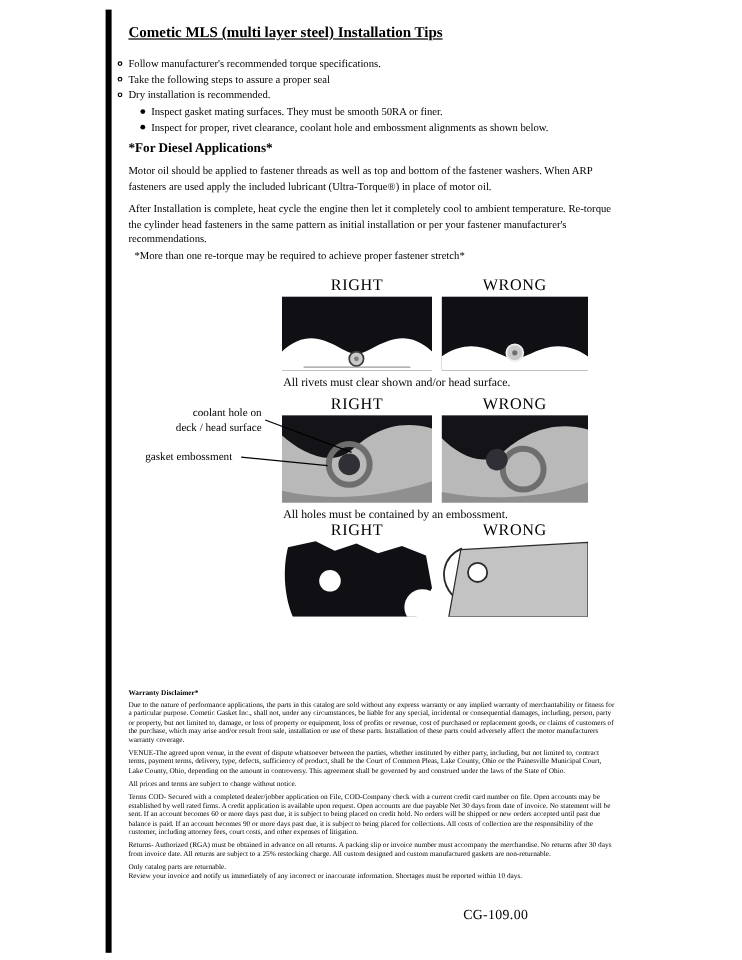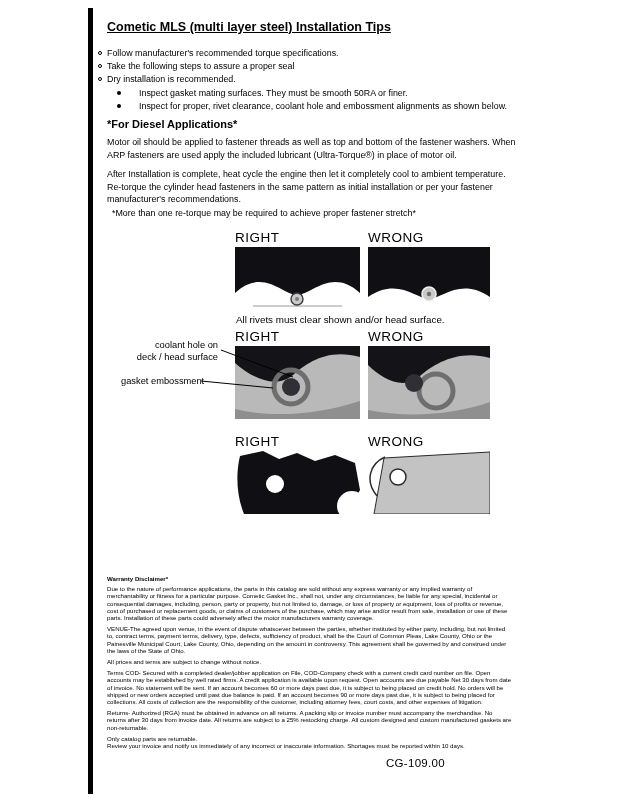--- a/index.html
+++ b/index.html
@@ -1,29 +1,29 @@
 <!DOCTYPE html>
 <html><head>
 <meta charset="utf-8">
 <style>
   * { margin:0; padding:0; box-sizing:border-box; }
   html,body { background:#ffffff; }
   body { font-family:"Liberation Sans", sans-serif; color:#000; }
-  .page { position:relative; width:591px; height:800px; background:#fff; overflow:hidden; }
+  .page { position:relative; width:591px; height:800px; background:#fff; overflow:hidden;font-family:Liberation Serif, serif; }
   .abs { position:absolute; }
   .left-bar { position:absolute; left:88px; top:8px; width:5px; height:786px; background:#000; }
   .title { font-size:12.5px; font-weight:bold; text-decoration:underline; white-space:nowrap; }
   .body-text { font-size:8.9px; line-height:12.6px; }
   .bullet-line { display:flex; align-items:flex-start; font-size:8.9px; line-height:13.2px; }
   .marker-hollow { flex:0 0 auto; width:4px; height:4px; border:1px solid #000; border-radius:50%; margin:4px 5px 0 0; }
   .marker-filled { flex:0 0 auto; width:4px; height:4px; background:#000; border-radius:50%; margin:4px 5px 0 0; }
-  .sub { margin-left:19px;gap:13px; }
+  .sub { margin-left:19px; }
   .heading { font-size:11px; font-weight:bold; white-space:nowrap; }
   .note { font-size:8.9px; white-space:nowrap;text-align:center; }
-  .dlabel { font-size:13.5px; letter-spacing:0.5px; }
+  .dlabel { font-size:13.5px; text-align:center; letter-spacing:0.5px; }
   .dimg { position:absolute; }
   .dimg svg { display:block; width:100%; height:100%; }
   .caption { font-size:9.8px; line-height:13px; }
   .ann { font-size:9.3px; line-height:11.5px; }
   .pre { white-space:pre-line; }
   .right-align { text-align:right; }
   .disc { position:absolute; left:107px; top:575px; width:406px; font-size:6.1px; line-height:7.2px; }
   .disc .disc-head { font-weight:bold; margin:0 0 3px; }
   .disc p { margin:0 0 4px; }
   .footer { font-size:11.5px; letter-spacing:0.3px; white-space:nowrap; }
@@ -106,20 +106,21 @@
   </div>
   <div class="dimg" style="left:368px; top:346px; width:122px; height:73px;">
     <svg viewBox="0 0 122 73">
       <rect width="122" height="73" fill="#b9b9b9"></rect>
       <path d="M0,0 H122 V12 C90,3 66,18 52,30 C36,45 14,33 0,19 Z" fill="#141418"></path>
       <path d="M122,73 H0 V64 C40,72 84,69 122,56 Z" fill="#8f8f8f"></path>
       <circle cx="68" cy="45" r="17" fill="none" stroke="#6e6e6e" stroke-width="5"></circle>
       <circle cx="46" cy="37" r="9" fill="#2f2f35"></circle>
     </svg>
   </div>
+  <div class="abs caption" style="left:236px; top:423px;">All holes must be contained by an embossment.</div>
 
   <div class="abs dlabel" style="left:235px; top:434px; width:125px;">RIGHT</div>
   <div class="abs dlabel" style="left:368px; top:434px; width:122px;">WRONG</div>
 
   <div class="dimg" style="left:235px; top:450px; width:125px; height:64px;">
     <svg viewBox="0 0 125 64">
       <rect width="125" height="64" fill="#ffffff"></rect>
       <path d="M5,6 L28,1 L44,9 L62,3 L80,11 L100,5 L120,13 L125,40 L112,64 L9,64 C1,44 1,22 5,6 Z" fill="#101014"></path>
       <circle cx="40" cy="34" r="9" fill="#ffffff"></circle>
       <circle cx="117" cy="56" r="15" fill="#ffffff"></circle>

